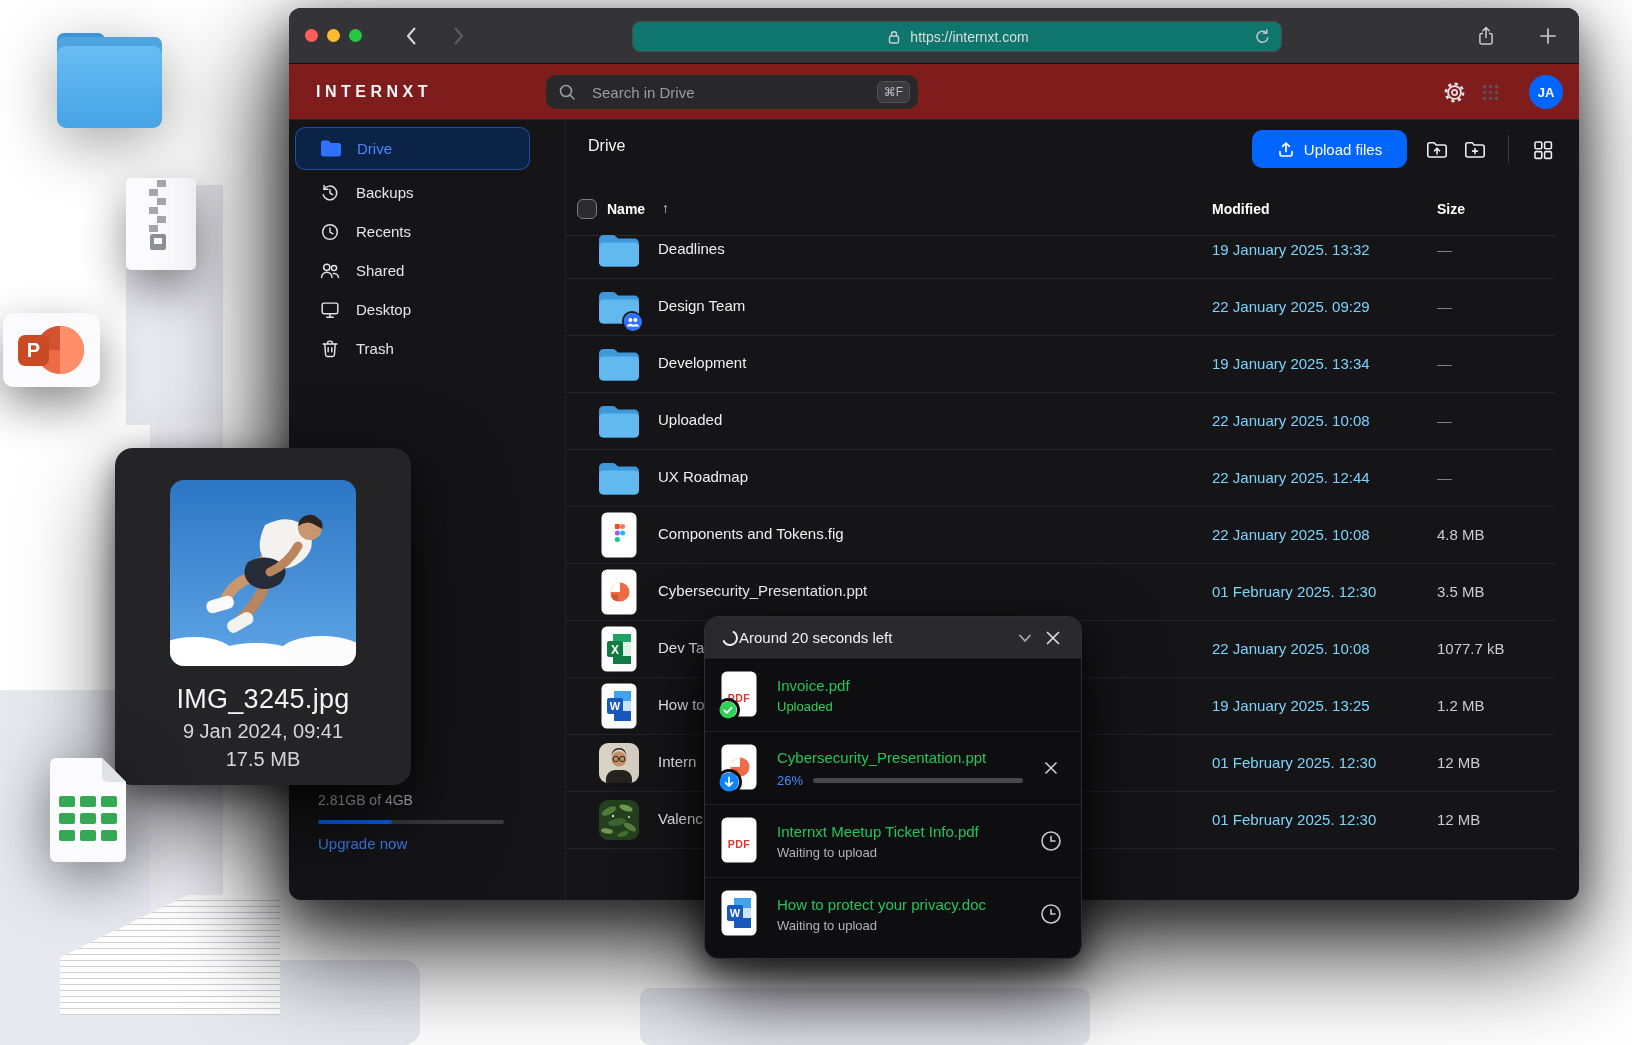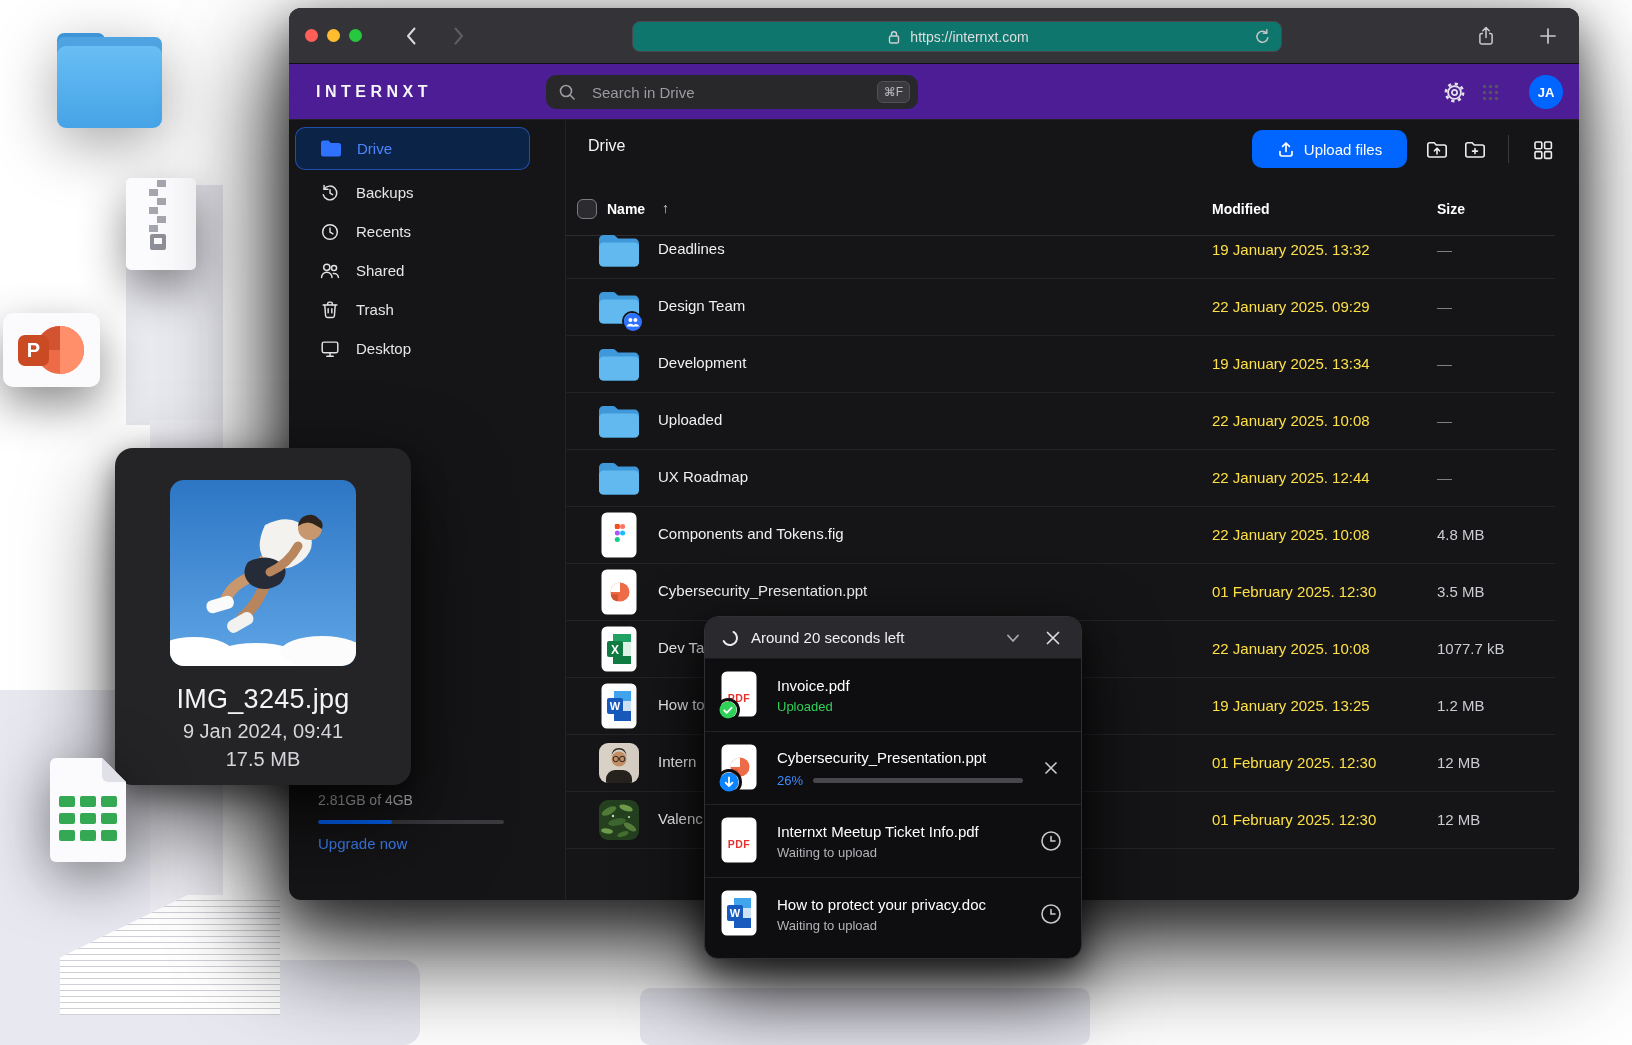--- a/index.html
+++ b/index.html
@@ -37,21 +37,21 @@
   .lights { position:absolute; left:16px; top:21px; display:flex; gap:9px; }
   .light { width:13px; height:13px; border-radius:50%; }
   .l-red{background:#ff5f57;} .l-yellow{background:#febc2e;} .l-green{background:#27c840;}
   .navbtn { position:absolute; top:17px; width:22px; height:22px; }
   .url-pill { position:absolute; left:343px; top:13px; width:650px; height:31px; background:#0f766e; border:1px solid #49494d; border-radius:8px;
     display:flex; align-items:center; justify-content:center; gap:7px; }
   .url-pill .url { color:#dededf; font-size:14px; }
   .url-pill .reload { position:absolute; right:9px; top:5px; }
   .chrome-ic { position:absolute; top:17px; }
 
-  .app-header { position:relative; height:56px; background:#4c1d95; border-bottom:1px solid #242427; }
+  .app-header { position:relative; height:56px; background:#7f1d1d; border-bottom:1px solid #242427; }
   .logo { position:absolute; left:27px; top:19px; color:#f5f5f7; font-size:16px; font-weight:bold; letter-spacing:4.5px; }
   .searchbar { position:absolute; left:257px; top:11px; width:372px; height:34px; background:#28282b; border-radius:10px; display:flex; align-items:center; padding:0 8px 0 12px; }
   .searchbar .ph { color:#9b9ba1; font-size:15px; margin-left:16px; flex:1; }
   .kbd { background:#3a3a3f; border:1px solid #515157; border-radius:6px; color:#bbbbc1; font-size:12px; padding:3px 6px; }
   .hdr-ic { position:absolute; top:17px; }
   .avatar { position:absolute; left:1240px; top:11px; width:34px; height:34px; border-radius:50%; background:#0066ff; color:#fff; font-size:13px; font-weight:bold;
     display:flex; align-items:center; justify-content:center; }
 
   .body { position:absolute; top:113px; bottom:0; left:0; right:0; display:flex; }
   .sidebar { width:277px; border-right:1px solid #232327; position:relative; }
@@ -78,37 +78,37 @@
   .th-arrow { position:absolute; left:96px; top:9px; color:#cfcfd4; font-weight:normal; }
   .th-mod { position:absolute; left:646px; top:10px; }
   .th-size { position:absolute; left:871px; top:10px; }
 
   .rows { position:absolute; left:0; right:24px; top:101px;text-align:right; }
   .frow { position:relative; height:57px; border-bottom:1px solid #242428; }
   .frow .icbox { position:absolute; left:31px; top:6px; width:44px; height:44px; display:flex; align-items:center; justify-content:center; }
   .frow .badge { position:absolute; left:56px; top:32px; width:20px; height:20px; border-radius:50%; border:2px solid #151517; display:none; }
   .frow.shared .badge { display:block; }
   .frow .nm { position:absolute; left:92px; top:18px; color:#f0f0f3; font-size:15px; }
-  .frow .md { position:absolute; left:646px; top:19px; color:#fde047; font-size:15px; }
+  .frow .md { position:absolute; left:646px; top:19px; color:#7dd3fc; font-size:15px; }
   .frow .sz { position:absolute; left:871px; top:19px; color:#caccd1; font-size:15px; }
   .frow .sz.dash { color:#7e7e84; }
   .thumb { width:40px; height:40px; border-radius:9px; overflow:hidden; }
 
   
   .popup { position:absolute; left:704px; top:616px; width:378px; height:343px; background:#0e0e10; border:1px solid #303034; border-radius:14px; z-index:50;
     box-shadow:0 35px 80px rgba(0,0,0,.7), 0 10px 30px rgba(0,0,0,.6); overflow:hidden; }
-  .pp-head { height:42px; background:#2a2a2e; display:flex; align-items:center; padding:0 18px 0 16px; gap:12px; border-bottom:1px solid #1a1a1c; }
+  .pp-head { height:42px; background:#2a2a2e; display:flex; align-items:center; padding:0 18px 0 16px; border-bottom:1px solid #1a1a1c; }
   .pp-head .ttl { color:#f0f0f3; font-size:15px; flex:1; }
   .pp-items { }
   .pp-item { position:relative; border-bottom:1px solid #232327; padding:12px 18px 12px 16px; display:flex; align-items:center; gap:16px; }
   .pp-item:last-child { border-bottom:none; }
   .pp-icbox { position:relative; width:40px; height:48px; flex:none;text-decoration:underline; }
   .pp-badge { position:absolute; left:-5px; bottom:-3px; border-radius:50%; border:3px solid #0e0e10; line-height:0; }
   .pp-mid { flex:1; min-width:0; }
-  .pp-name { color:#ffffff; font-size:15px; font-weight:500; white-space:nowrap; }
+  .pp-name { color:#22c55e; font-size:15px; font-weight:500; white-space:nowrap; }
   .pp-status { margin-top:5px; font-size:13px; color:#b3b3b8; }
   .pp-status.done { color:#2fd158; }
   .pp-prog { margin-top:7px; display:flex; align-items:center; gap:10px; }
   .pp-pct { color:#3f8cff; font-size:13px; font-weight:500; }
   .pp-track { width:215px; height:5px; border-radius:3px; background:#47474c; overflow:hidden; }
   .pp-fill { height:100%; background:#0a84ff; border-radius:3px; }
   .pp-right { flex:none; width:24px; display:flex; justify-content:center; }
   svg { display:block; }
   text { font-family:"Liberation Sans",sans-serif; }
 </style>
@@ -330,38 +330,38 @@
                   <path d="M2.8 19 a5.7 5.7 0 0 1 11.4 0"></path>
                   <circle cx="16.4" cy="8.8" r="2.8"></circle>
                   <path d="M15.6 14.7 a5 5 0 0 1 5.6 4.3"></path>
                 </svg>
               </span>
     <span class="slabel">Shared</span>
   </div>
 
   <div class="side-item">
     <span class="sic">
+                <svg width="22" height="22" viewBox="0 0 24 24" fill="none" stroke="#e2e2e6" stroke-width="1.6" stroke-linecap="round">
+                  <rect x="3.5" y="4.5" width="17" height="11.5" rx="1.8"></rect>
+                  <path d="M8.5 19.8 h7 M12 16.2 v3.6"></path>
+                </svg>
+              </span>
+    <span class="slabel">Desktop</span>
+  </div>
+
+  <div class="side-item">
+    <span class="sic">
                 <svg width="22" height="22" viewBox="0 0 24 24" fill="none" stroke="#e2e2e6" stroke-width="1.6" stroke-linecap="round" stroke-linejoin="round">
                   <path d="M4.5 6.5 h15"></path>
                   <path d="M9.5 6.2 V5 a1.6 1.6 0 0 1 1.6-1.6 h1.8 A1.6 1.6 0 0 1 14.5 5 v1.2"></path>
                   <path d="M6.3 6.7 l0.9 11.6 a2 2 0 0 0 2 1.9 h5.6 a2 2 0 0 0 2-1.9 L17.7 6.7"></path>
                   <path d="M10 10.5 v4.5 M14 10.5 v4.5"></path>
                 </svg>
               </span>
     <span class="slabel">Trash</span>
-  </div>
-
-  <div class="side-item">
-    <span class="sic">
-                <svg width="22" height="22" viewBox="0 0 24 24" fill="none" stroke="#e2e2e6" stroke-width="1.6" stroke-linecap="round">
-                  <rect x="3.5" y="4.5" width="17" height="11.5" rx="1.8"></rect>
-                  <path d="M8.5 19.8 h7 M12 16.2 v3.6"></path>
-                </svg>
-              </span>
-    <span class="slabel">Desktop</span>
   </div>
 </div>
         <div class="storage">
           <div class="lbl">2.81GB of 4GB</div>
           <div class="track">
               <div class="fill" id="storage-fill" style="width: 40%;"></div>
             </div>
           <div class="upg">Upgrade now</div>
         </div>
       </div>

